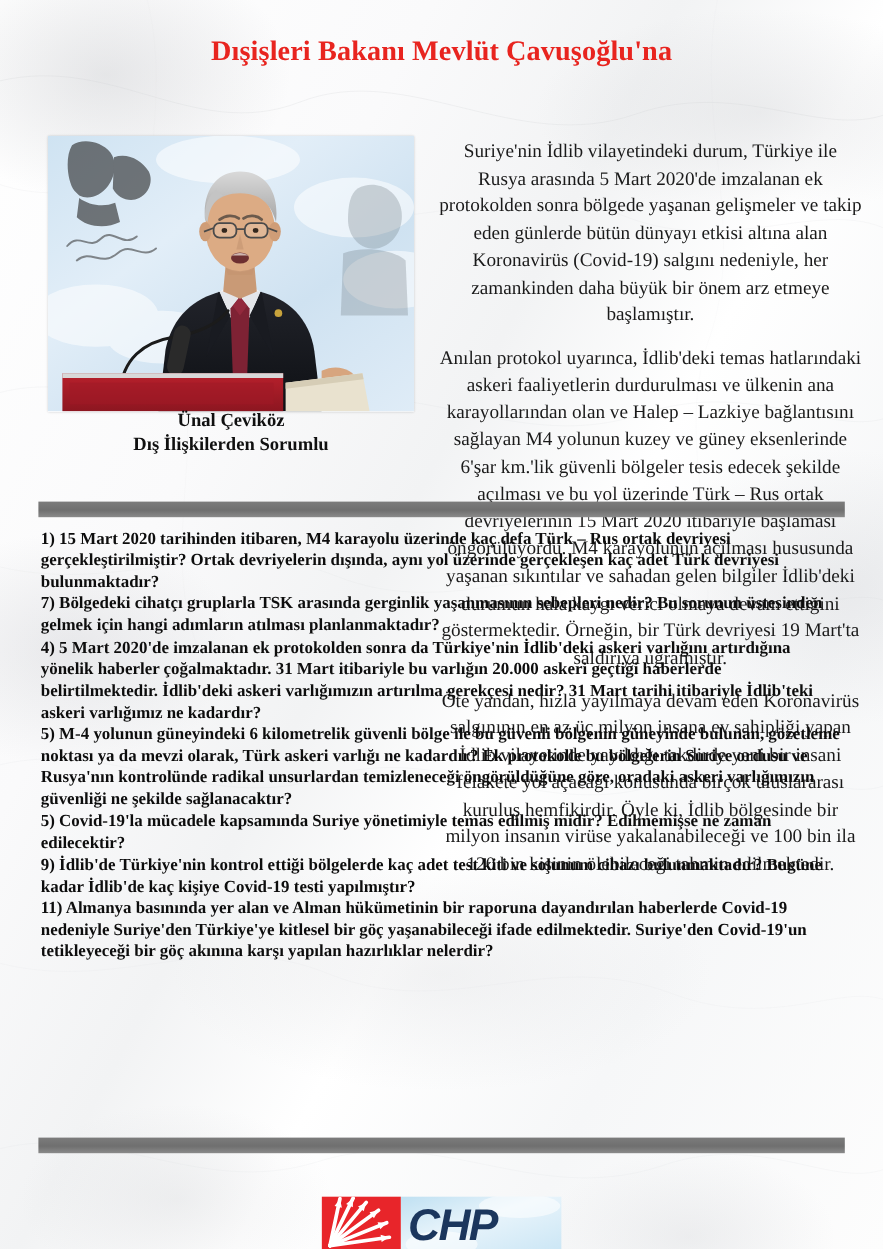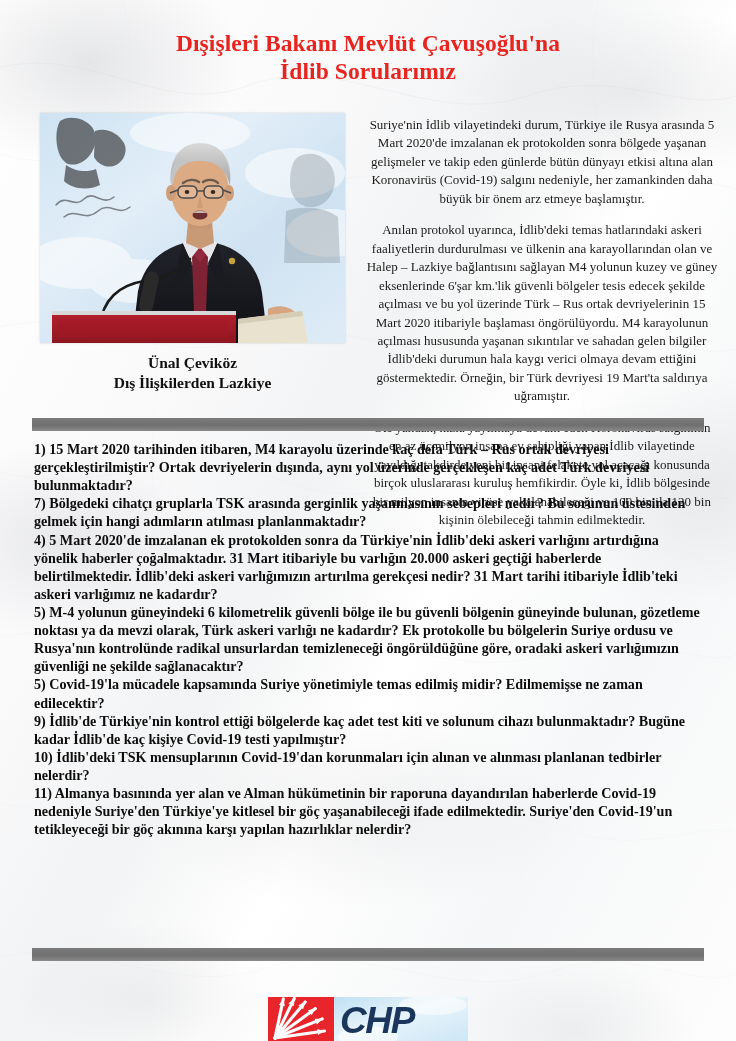--- a/index.html
+++ b/index.html
@@ -67,42 +67,42 @@
     height: 230px;
     overflow: hidden;
     box-shadow: 0 0 2px rgba(0,0,0,0.18);
   }
   .photo-svg { display: block; width: 305px; height: 230px; }
 
   
   .caption {
     position: absolute;
     left: 30px;
-    top: 353px;
+    top: 341px;
     width: 325px;
     text-align: center;
     line-height: 1.32;
     color: #101010;
   }
   .caption div {
     font-family: "Liberation Serif", "DejaVu Serif", serif;
     font-weight: bold;
     font-size: 15.5px;
   }
 
   
   .intro {
     position: absolute;
     left: 366px;
     top: 116px;
     width: 352px;
   }
   .intro p {
     font-family: "Liberation Serif", "DejaVu Serif", serif;
-    font-size: 13px;
+    font-size: 16px;
     line-height: 1.42;
     text-align: center;
     color: #1a1a1a;
     margin-bottom: 13px;
   }
   .intro p:last-child { margin-bottom: 0; }
 
   
   .divider {
     position: absolute;
@@ -157,21 +157,20 @@
       <path d="M-10,800 C95,832 175,770 275,812 C375,852 455,788 560,828 C650,862 710,812 746,838" stroke-width="0.6" opacity="0.24"></path>
       <path d="M-10,960 C85,930 165,1000 265,968 C365,936 445,1006 550,972 C640,940 700,998 746,970" stroke-width="0.7" opacity="0.26"></path>
       <path d="M120,-10 C150,90 100,180 140,270 C180,360 130,450 165,540" stroke-width="0.5" opacity="0.20"></path>
       <path d="M600,-10 C575,95 625,190 590,285 C560,375 610,465 580,560" stroke-width="0.5" opacity="0.18"></path>
     </g>
   </svg>
 </div>
 
 <div class="title-block">
   <div class="title-line">Dışişleri Bakanı Mevlüt Çavuşoğlu'na</div>
-  <div class="title-line">İdlib Sorularımız</div>
 </div>
 
 <div class="photo-wrap">
   <svg class="photo-svg" viewBox="0 0 305 230">
     <defs>
       <linearGradient id="skyBg" x1="0" y1="0" x2="1" y2="1">
         <stop offset="0%" stop-color="#cfe3f2"></stop>
         <stop offset="35%" stop-color="#e2eef8"></stop>
         <stop offset="65%" stop-color="#cfe2f1"></stop>
         <stop offset="100%" stop-color="#dfecf7"></stop>
@@ -278,40 +277,39 @@
       <rect x="18" y="206" width="170" height="18" fill="#a01a26" opacity="0.55"></rect>
 
       <path d="M198,206 L262,198 L268,230 L198,230 Z" fill="#e9e2cf"></path>
       <path d="M198,206 L262,198 L263,203 L198,211 Z" fill="#d6cdb6"></path>
     </g>
   </svg>
 </div>
 
 <div class="caption">
   <div>Ünal Çeviköz</div>
-  <div>Dış İlişkilerden Lazkiye</div>
+  <div>Dış İlişkilerden Sorumlu</div>
 </div>
 
 <div class="intro">
   <p>Suriye'nin İdlib vilayetindeki durum, Türkiye ile Rusya arasında 5 Mart 2020'de imzalanan ek protokolden sonra bölgede yaşanan gelişmeler ve takip eden günlerde bütün dünyayı etkisi altına alan Koronavirüs (Covid-19) salgını nedeniyle, her zamankinden daha büyük bir önem arz etmeye başlamıştır.</p>
   <p>Anılan protokol uyarınca, İdlib'deki temas hatlarındaki askeri faaliyetlerin durdurulması ve ülkenin ana karayollarından olan ve Halep – Lazkiye bağlantısını sağlayan M4 yolunun kuzey ve güney eksenlerinde 6'şar km.'lik güvenli bölgeler tesis edecek şekilde açılması ve bu yol üzerinde Türk – Rus ortak devriyelerinin 15 Mart 2020 itibariyle başlaması öngörülüyordu. M4 karayolunun açılması hususunda yaşanan sıkıntılar ve sahadan gelen bilgiler İdlib'deki durumun hala kaygı verici olmaya devam ettiğini göstermektedir. Örneğin, bir Türk devriyesi 19 Mart'ta saldırıya uğramıştır.</p>
   <p>Öte yandan, hızla yayılmaya devam eden Koronavirüs salgınının en az üç milyon insana ev sahipliği yapan İdlib vilayetinde yayıldığı takdirde yeni bir insani felakete yol açacağı konusunda birçok uluslararası kuruluş hemfikirdir. Öyle ki, İdlib bölgesinde bir milyon insanın virüse yakalanabileceği ve 100 bin ila 120 bin kişinin ölebileceği tahmin edilmektedir.</p>
 </div>
 
 <div class="divider top"></div>
 <div class="divider bottom"></div>
 
 <div class="questions">
   <p>1) 15 Mart 2020 tarihinden itibaren, M4 karayolu üzerinde kaç defa Türk – Rus ortak devriyesi gerçekleştirilmiştir? Ortak devriyelerin dışında, aynı yol üzerinde gerçekleşen kaç adet Türk devriyesi bulunmaktadır?</p>
   <p>7) Bölgedeki cihatçı gruplarla TSK arasında gerginlik yaşanmasının sebepleri nedir? Bu sorunun üstesinden gelmek için hangi adımların atılması planlanmaktadır?</p>
   <p>4)  5 Mart 2020'de imzalanan ek protokolden sonra da Türkiye'nin İdlib'deki askeri varlığını artırdığına yönelik haberler çoğalmaktadır. 31 Mart itibariyle bu varlığın 20.000 askeri geçtiği haberlerde belirtilmektedir. İdlib'deki askeri varlığımızın artırılma gerekçesi nedir? 31 Mart tarihi itibariyle İdlib'teki askeri varlığımız ne kadardır?</p>
   <p>5) M-4 yolunun güneyindeki 6 kilometrelik güvenli bölge ile bu güvenli bölgenin güneyinde bulunan, gözetleme noktası ya da mevzi olarak, Türk askeri varlığı ne kadardır? Ek protokolle bu bölgelerin Suriye ordusu ve Rusya'nın kontrolünde radikal unsurlardan temizleneceği öngörüldüğüne göre, oradaki askeri varlığımızın güvenliği ne şekilde sağlanacaktır?</p>
   <p>5) Covid-19'la mücadele kapsamında Suriye yönetimiyle temas edilmiş midir? Edilmemişse ne zaman edilecektir?</p>
   <p>9) İdlib'de Türkiye'nin kontrol ettiği bölgelerde kaç adet test kiti ve solunum cihazı bulunmaktadır? Bugüne kadar İdlib'de kaç kişiye Covid-19 testi yapılmıştır?</p>
-  <p>10) İdlib'deki TSK mensuplarının Covid-19'dan korunmaları için alınan ve alınması planlanan tedbirler nelerdir?</p>
   <p>11) Almanya basınında yer alan ve Alman hükümetinin bir raporuna dayandırılan haberlerde Covid-19 nedeniyle Suriye'den Türkiye'ye kitlesel bir göç yaşanabileceği ifade edilmektedir. Suriye'den Covid-19'un tetikleyeceği bir göç akınına karşı yapılan hazırlıklar nelerdir?</p>
 </div>
 
 <div class="logo">
   <svg class="logo-svg" viewBox="0 0 200 46">
     <defs>
       <linearGradient id="logoSky" x1="0" y1="0" x2="1" y2="1">
         <stop offset="0%" stop-color="#bfe0f2"></stop>
         <stop offset="45%" stop-color="#e8f4fb"></stop>
         <stop offset="100%" stop-color="#cbe6f5"></stop>

